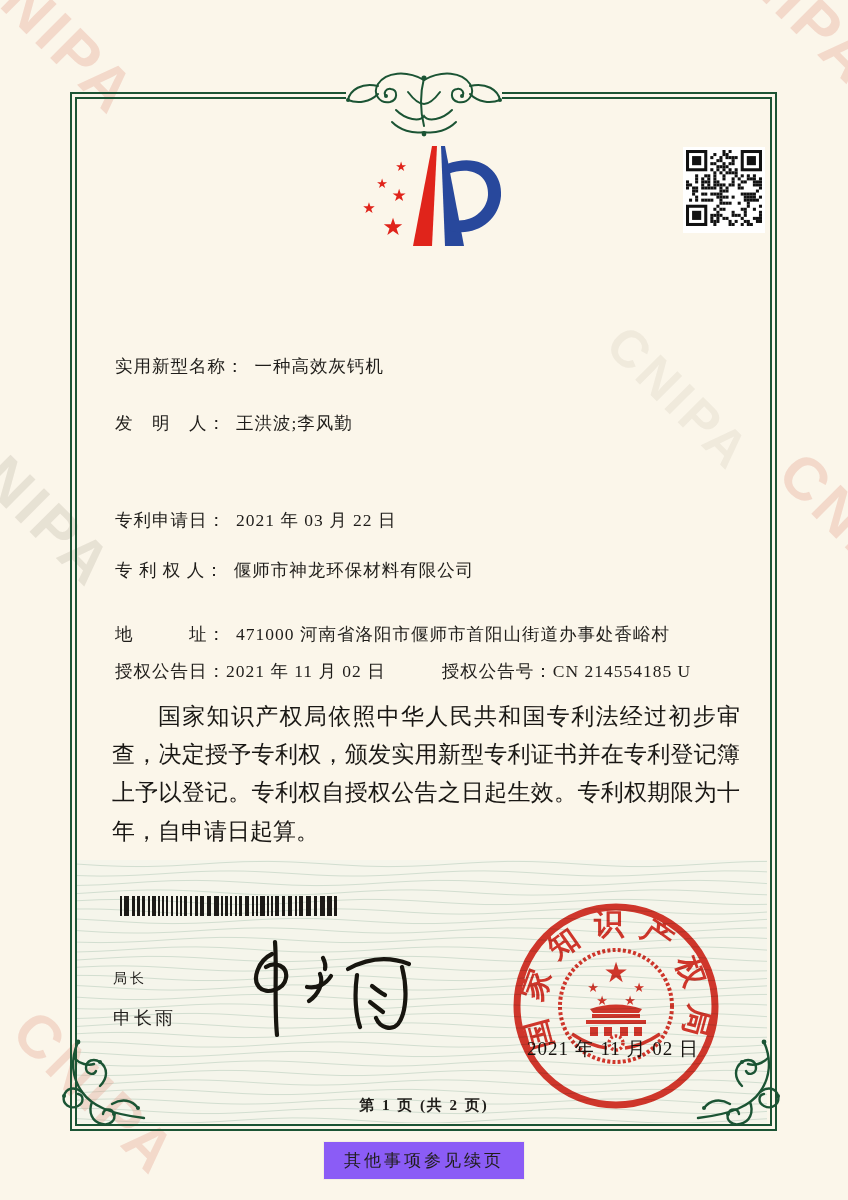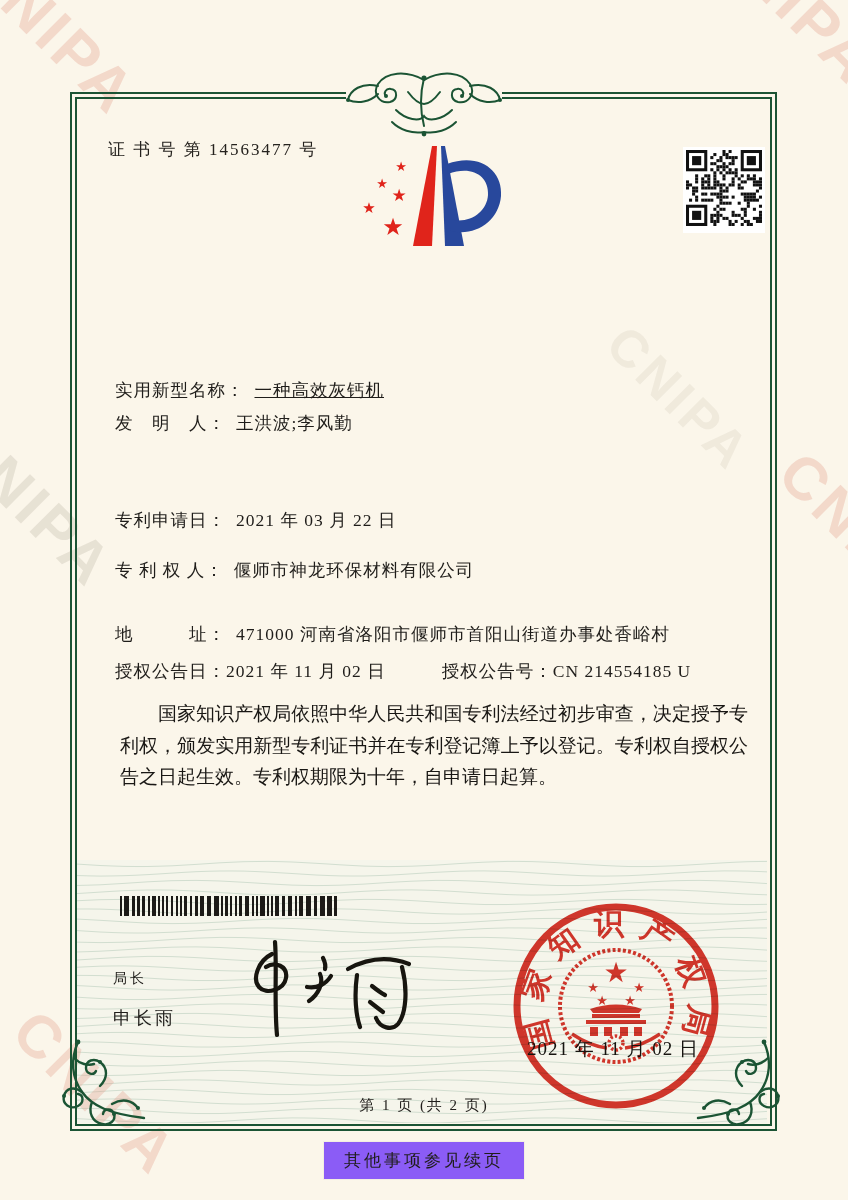--- a/index.html
+++ b/index.html
@@ -57,44 +57,44 @@
   .qr{position:absolute;left:683px;top:147px;z-index:4;background:#fff;padding:3px;}
   .title{
     position:absolute;left:0;top:258px;width:100%;text-align:center;
     font-size:37px;font-weight:bold;letter-spacing:13px;text-indent:13px;
     z-index:4;color:#14120f;
   }
   
   .field{position:absolute;left:115px;font-size:17.5px;letter-spacing:1px;z-index:4;white-space:nowrap;}
   .field .lbl{display:inline-block;}
   .field .val{margin-left:10px;}
-  .f0{top:378px;text-decoration:underline;} .f1{top:411px;} .f2{top:457px;}
+  .f0{top:354px;} .f1{top:411px;} .f2{top:457px;}
   .f3{top:508px;} .f4{top:558px;} .f5{top:610px;margin-top:12px;}
   .grant-row{position:absolute;left:115px;top:659px;width:620px;font-size:17.5px;letter-spacing:1px;z-index:4;white-space:nowrap;}
   .grant-row .g2{margin-left:56px;font-family:Liberation Serif, serif;}
   
   .body-text{
     position:absolute;left:112px;top:698px;width:628px;z-index:4;
-    font-size:19px;line-height:1.66;text-align:justify;color:#191714;margin-left:8px;
+    font-size:23px;line-height:1.66;text-align:justify;color:#191714;
   }
   .body-text p{margin:0;text-indent:2em;}
   
   .barcode{position:absolute;left:120px;top:896px;z-index:4;}
   
   .signer-title{position:absolute;left:113px;top:970px;font-size:14px;letter-spacing:3px;z-index:4;}
   .signer-name{position:absolute;left:113px;top:1006px;font-size:18px;letter-spacing:3px;z-index:4;}
   .signature{position:absolute;left:220px;top:934px;z-index:4;}
   
   .seal{position:absolute;left:510px;top:900px;z-index:5;opacity:0.93;mix-blend-mode:multiply;}
   .seal-date{
     position:absolute;left:527px;top:1036px;z-index:6;font-size:19px;
     letter-spacing:1px;color:#15130f;white-space:nowrap;
   }
   
-  .page-info{position:absolute;left:0;top:1096px;width:100%;text-align:center;font-size:15px;letter-spacing:2px;z-index:4;}
+  .page-info{position:absolute;left:0;top:1096px;width:100%;text-align:center;font-size:15px;letter-spacing:2px;z-index:4;font-weight:bold;}
   .cont-note{
     position:absolute;left:50%;top:1142px;transform:translateX(-50%);
     background:#8b5cf6;padding:7px 20px;font-size:17px;letter-spacing:3px;
     z-index:6;box-shadow:0 0 0 1px rgba(0,0,0,0.03);
   }
   svg text.seal-ring{
     font-family:"Liberation Serif","DejaVu Serif",serif;font-weight:bold;
     font-size:30px;fill:var(--seal_red);letter-spacing:14px;
   }
 </style>
@@ -203,21 +203,20 @@
       <g fill="var(--frame_green)">
         <circle cx="30" cy="8" r="2.4"></circle>
           <circle cx="16" cy="62" r="2"></circle>
           <circle cx="66" cy="80" r="2"></circle>
         <circle cx="52" cy="28" r="2"></circle>
           <circle cx="90" cy="74" r="2"></circle>
       </g>
     </svg>
   </div>
 
-  <div class="cert-no">证 书 号 第 14563477 号</div>
 
   <div class="logo">
     <svg width="165" height="115" viewBox="0 0 165 115" xmlns="http://www.w3.org/2000/svg">
       <g fill="var(--logo_red)" font-family="'DejaVu Sans',sans-serif" text-anchor="middle">
         <text x="57" y="31" font-size="13">★</text>
         <text x="38" y="48" font-size="13">★</text>
         <text x="55" y="61" font-size="17">★</text>
         <text x="25" y="73" font-size="15">★</text>
         <text x="49" y="95" font-size="24">★</text>
       </g>

